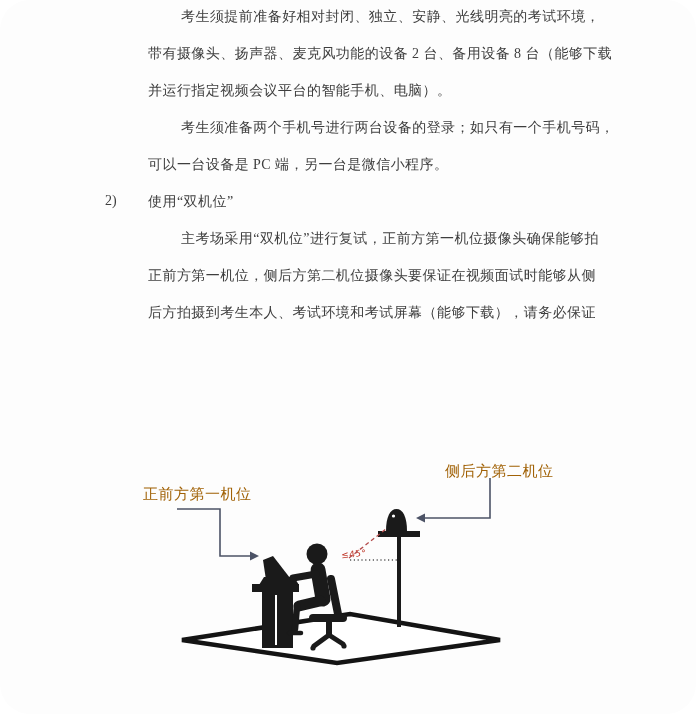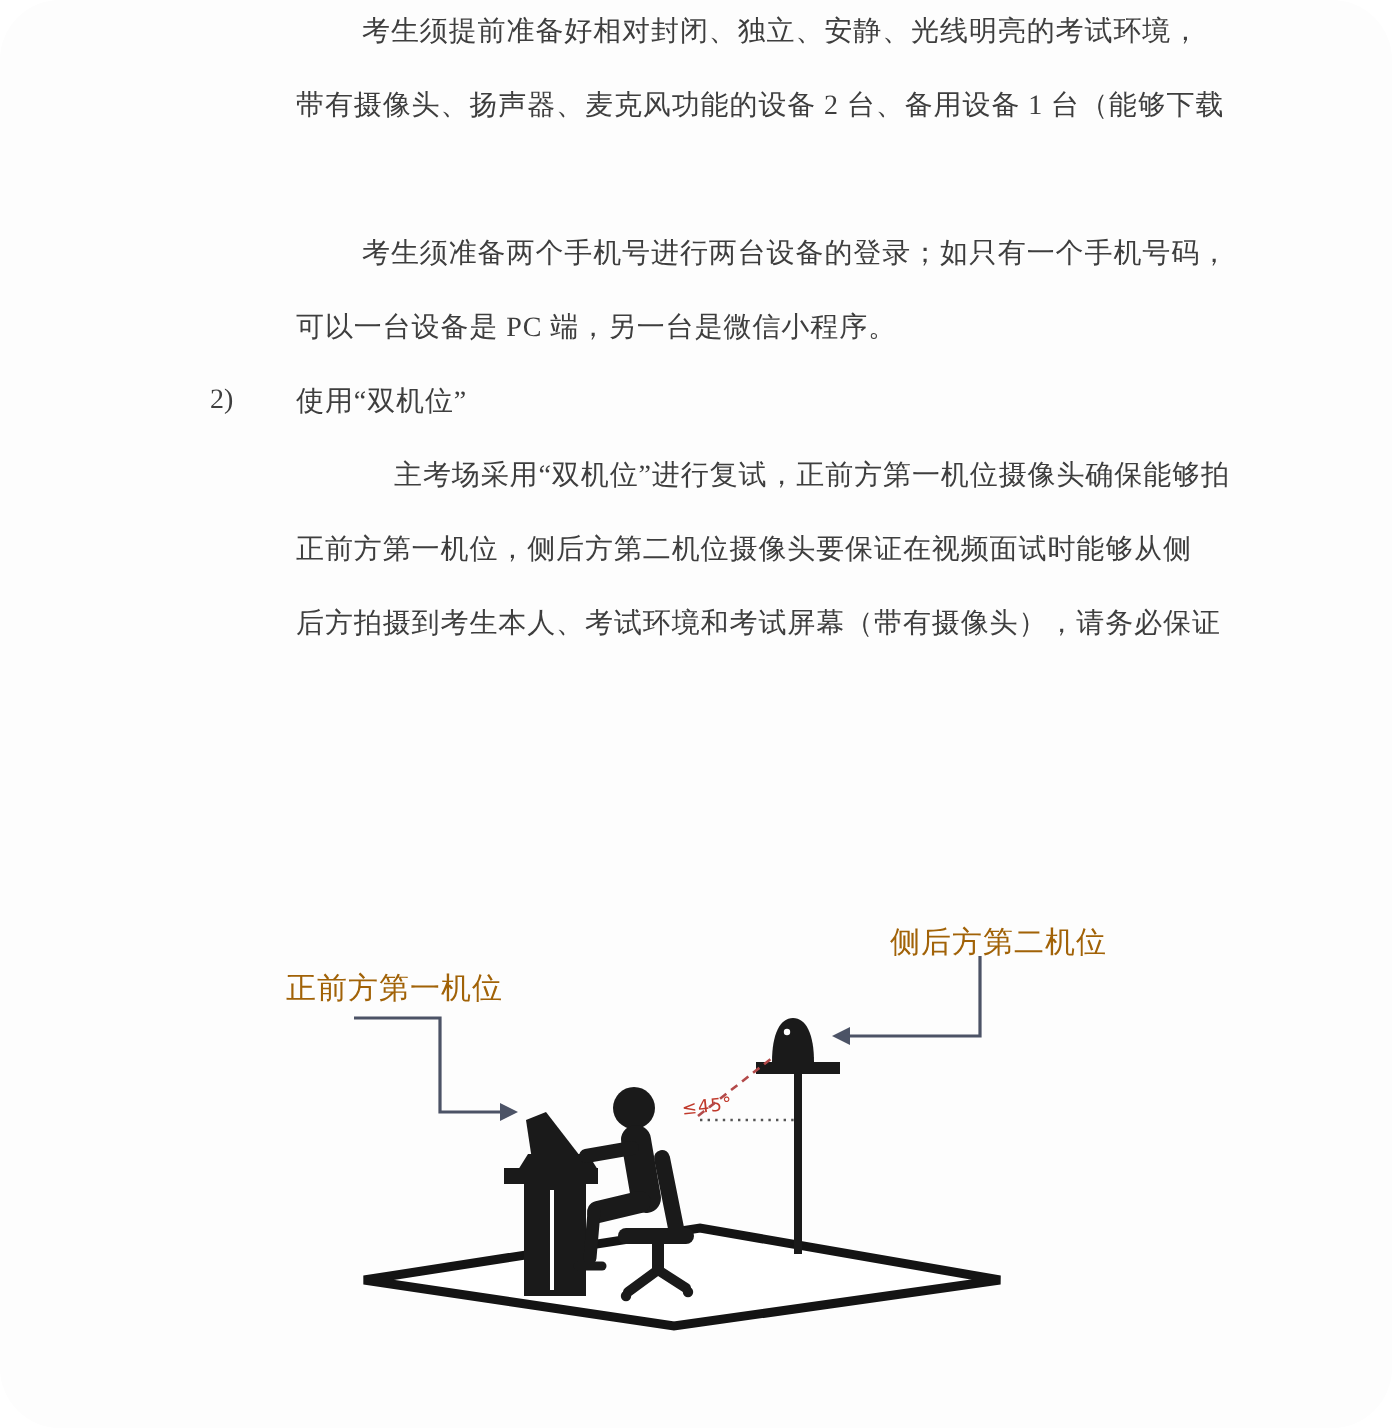--- a/index.html
+++ b/index.html
@@ -59,28 +59,29 @@
     left:130px;
     top:450px;
   }
 </style>
 </head>
 <body>
 
 <div class="page">
 
   <div class="doc-line" style="left:181px;top:8px">考生须提前准备好相对封闭、独立、安静、光线明亮的考试环境，</div>
-  <div class="doc-line" style="left:148px;top:45px">带有摄像头、扬声器、麦克风功能的设备 2 台、备用设备 1 台（能够下载</div>
+  <div class="doc-line" style="left:148px;top:45px">带有摄像头、扬声器、麦克风功能的设备 2 台、备用设备 8 台（能够下载</div>
+  <div class="doc-line" style="left:148px;top:82px">并运行指定视频会议平台的智能手机、电脑）。</div>
   <div class="doc-line" style="left:148px;top:156px">可以一台设备是 PC 端，另一台是微信小程序。</div>
   <div class="doc-line" style="left:181px;top:119px">考生须准备两个手机号进行两台设备的登录；如只有一个手机号码，</div>
   <div class="list-marker" style="left:105px;top:193px">2)</div>
   <div class="doc-line" style="left:148px;top:193px">使用“双机位”</div>
-  <div class="doc-line" style="left:197px;top:230px">主考场采用“双机位”进行复试，正前方第一机位摄像头确保能够拍</div>
+  <div class="doc-line" style="left:181px;top:230px">主考场采用“双机位”进行复试，正前方第一机位摄像头确保能够拍</div>
   <div class="doc-line" style="left:148px;top:267px">正前方第一机位，侧后方第二机位摄像头要保证在视频面试时能够从侧</div>
-  <div class="doc-line" style="left:148px;top:304px">后方拍摄到考生本人、考试环境和考试屏幕（带有摄像头），请务必保证</div>
+  <div class="doc-line" style="left:148px;top:304px">后方拍摄到考生本人、考试环境和考试屏幕（能够下载），请务必保证</div>
 
   <div class="fig-label" style="left:143px;top:485px">正前方第一机位</div>
   <div class="fig-label" style="left:445px;top:462px">侧后方第二机位</div>
   <div class="angle-note">≤45°</div>
 
   <svg class="fig-svg" width="430" height="230" viewBox="130 450 430 230" xmlns="http://www.w3.org/2000/svg">
 
     <polygon points="182,640 350,614 500,640 337,663" fill="#ffffff" stroke="#141414" stroke-width="4.5" stroke-linejoin="miter"></polygon>
 
     <g fill="#1a1a1a" stroke="none">

